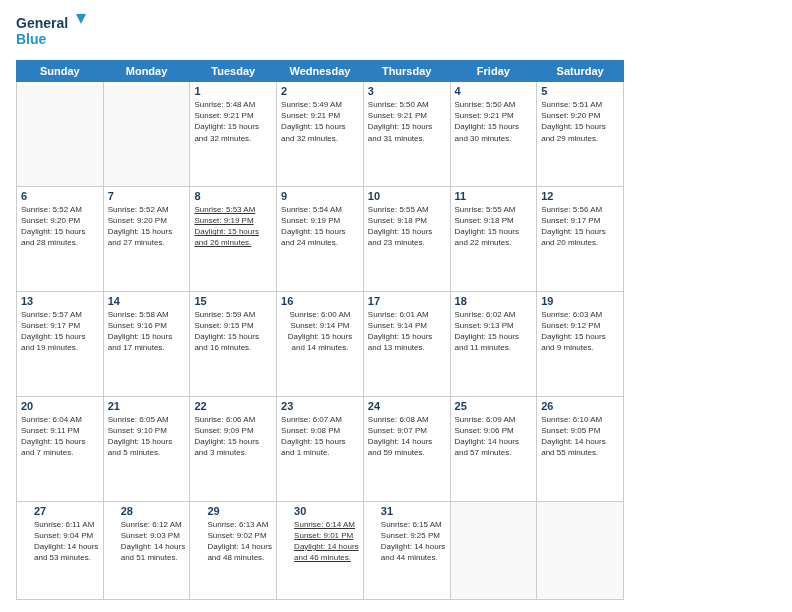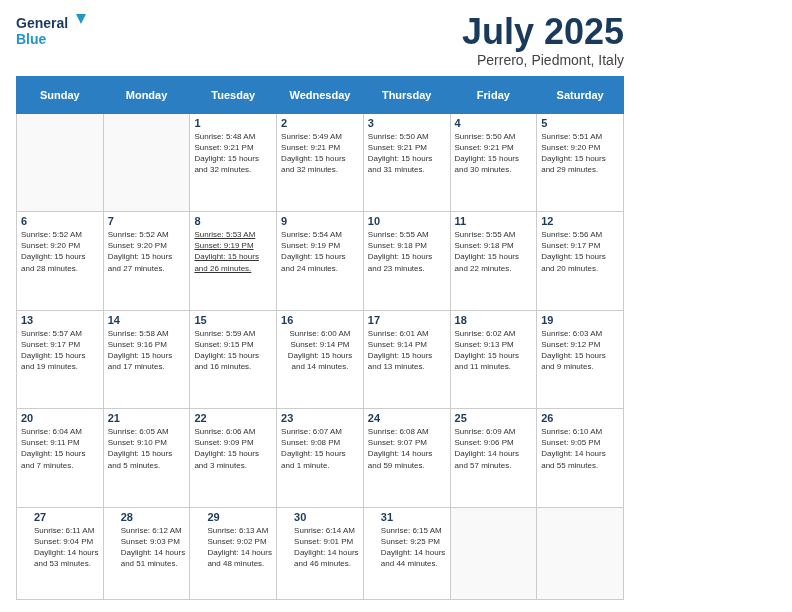--- a/index.html
+++ b/index.html
@@ -47,21 +47,21 @@
       border-collapse: collapse;
       width: 100%;
       table-layout: fixed;
     }
     .calendar th {
       background: #2b7ec1;
       color: #fff;
       font-size: 11px;
       font-weight: bold;
       text-align: center;
-      padding: 12px 2px;
+      padding: 4px 2px;
       border: 1px solid #2b7ec1;
     }
     .calendar td {
       border: 1px solid #ccc;
       vertical-align: top;
       padding: 3px 4px;
       font-size: 8.5px;
       color: #333;
       height: 80px;
     }
@@ -85,24 +85,20 @@
 
 <div class="page">
   <div class="header">
     <div class="logo">
   <svg width="70" height="40" viewBox="0 0 70 40">
     <text x="0" y="16" font-size="14" font-weight="bold" fill="#1a3a5c" font-family="Arial">General</text>
     <text x="0" y="32" font-size="14" font-weight="bold" fill="#2196c9" font-family="Arial">Blue</text>
     <polygon points="60,2 70,2 65,12" fill="#2196c9"></polygon>
   </svg>
 </div>
-    <div class="title-block">
-      <div class="month-title">July 2025</div>
-      <div class="location">Perrero, Piedmont, Italy</div>
-    </div>
   </div>
 
   <table class="calendar">
     <thead>
       <tr>
         <th>Sunday</th>
         <th>Monday</th>
         <th>Tuesday</th>
         <th>Wednesday</th>
         <th>Thursday</th>
@@ -320,21 +316,21 @@
           </td>
           <td>
             <span class="day-num">29</span>
             <div class="day-info" style="white-space: pre-line;">Sunrise: 6:13 AM
 Sunset: 9:02 PM
 Daylight: 14 hours
 and 48 minutes.</div>
           </td>
           <td>
             <span class="day-num">30</span>
-            <div class="day-info" style="white-space: pre-line;">Sunrise: 6:14 AM
+            <div class="day-info" style="white-space: pre-line; text-decoration: underline;">Sunrise: 6:14 AM
 Sunset: 9:01 PM
 Daylight: 14 hours
 and 46 minutes.</div>
           </td>
           <td>
             <span class="day-num">31</span>
             <div class="day-info" style="white-space: pre-line;">Sunrise: 6:15 AM
 Sunset: 9:25 PM
 Daylight: 14 hours
 and 44 minutes.</div>

